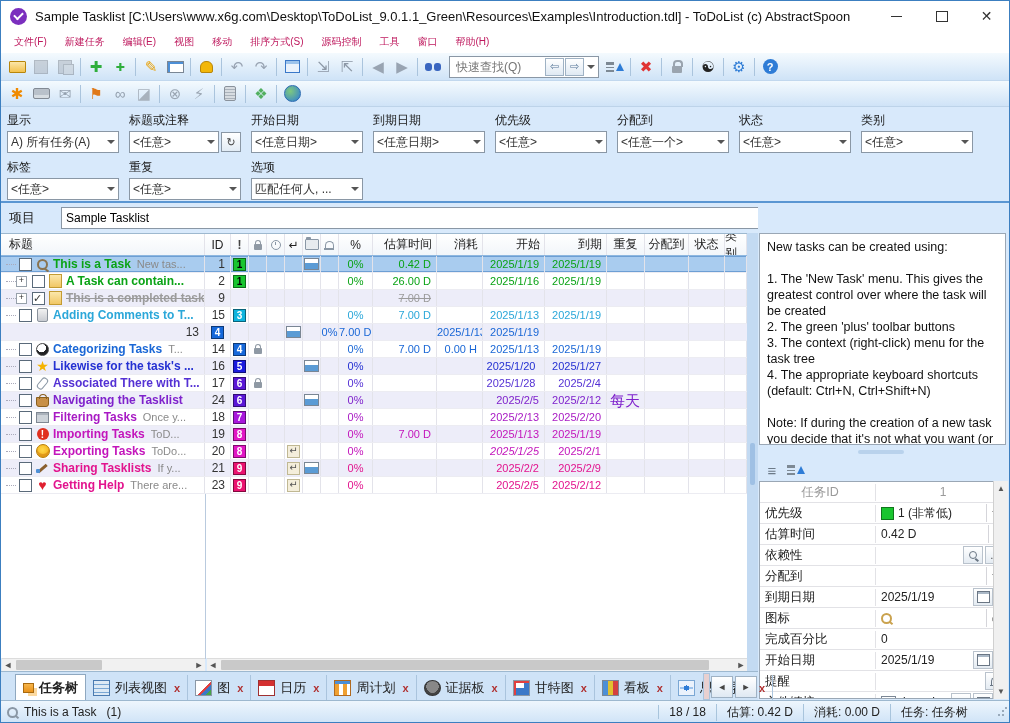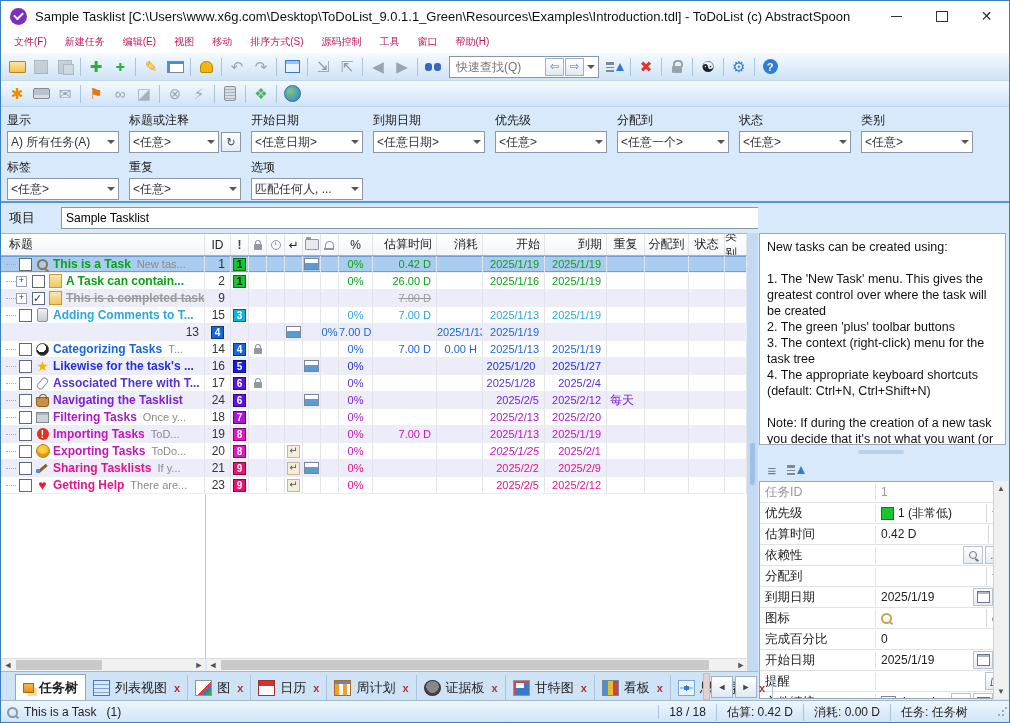--- a/index.html
+++ b/index.html
@@ -87,21 +87,21 @@
   .cb.checked::before{content:"✓";position:absolute;left:0px;top:-3px;font-size:11px;color:#333;}
   .ttl{font-weight:bold;font-size:12px;margin-left:3px;}
   .sub{color:#8a8a8a;font-size:11px;margin-left:6px;}
   .trow.done .ttl{text-decoration:line-through;}
   .trow.done .c-est{text-decoration:line-through;}
   .c-id{text-align:right;padding-right:5px;color:#333;}
   .c-ic{display:flex;align-items:center;justify-content:center;}
   .prio{width:13px;height:13px;font-size:10px;font-weight:bold;display:flex;align-items:center;justify-content:center;border:1px solid rgba(0,0,0,.45);box-sizing:border-box;}
   .c-pct{text-align:center;font-size:11px;}
   .c-est,.c-spent,.c-date{text-align:right;padding-right:5px;font-size:11px;}
-  .c-recur{padding-left:3px;font-size:12px;}
+  .c-recur{padding-left:3px;font-size:15px;}
   
   .milock{width:8px;height:6px;background:#8f99a4;border-radius:1px;position:relative;margin-top:4px;display:block;}
   .milock::before{content:"";position:absolute;left:1px;top:-4px;width:4px;height:4px;border:1.5px solid #8f99a4;border-bottom:none;border-radius:3px 3px 0 0;}
   .miclock{width:10px;height:10px;border:1.5px solid #8a97a5;border-radius:50%;position:relative;display:block;box-sizing:border-box;}
   .miclock::before{content:"";position:absolute;left:3px;top:1px;width:1.5px;height:3px;background:#8a97a5;}
   .mibell{width:9px;height:8px;border:1.5px solid #8a97a5;border-bottom:none;border-radius:5px 5px 0 0;position:relative;display:block;box-sizing:border-box;}
   .mibell::after{content:"";position:absolute;left:-2px;bottom:-1px;width:10px;height:1.5px;background:#8a97a5;}
   .mifolder{width:12px;height:9px;background:#e7ebef;border:1px solid #8a97a5;border-radius:1px;position:relative;display:block;}
   .mifolder::before{content:"";position:absolute;left:0;top:-3px;width:5px;height:2px;background:#8a97a5;border-radius:1px 1px 0 0;}
   .fico{width:13px;height:10px;border:1px solid #7a8694;background:linear-gradient(#ffffff 40%,#5b9bd5 40%);display:block;}
@@ -134,21 +134,21 @@
   
   .rpanel{position:absolute;left:757px;top:202px;width:251px;height:497px;background:#d8e9fb;}
   .cmttext{position:absolute;left:1px;top:30px;width:247px;height:212px;background:#fff;border:1px solid #9aa7b5;font-size:12.5px;line-height:16px;padding:5px 7px;box-sizing:border-box;white-space:pre-wrap;overflow:hidden;color:#111;}
   .hsplitgrip{position:absolute;left:100px;top:247px;width:46px;height:4px;background:#b9d2ec;border-radius:2px;}
   .minibar{position:absolute;left:2px;top:256px;height:22px;display:flex;align-items:center;}
   .minibtn{width:24px;height:20px;display:flex;align-items:center;justify-content:center;font-size:15px;}
   .attrs{position:absolute;left:1px;top:278px;width:247px;height:218px;background:#fff;border:1px solid #9aa7b5;box-sizing:border-box;overflow:hidden;}
   .arow{display:flex;height:20px;border-bottom:1px solid #e2e2e6;align-items:center;}
   .alab{width:110px;padding-left:5px;border-right:1px solid #e2e2e6;font-size:12.5px;color:#222;flex:0 0 auto;overflow:hidden;white-space:nowrap;}
   .aval{flex:1;display:flex;align-items:center;padding-left:5px;font-size:12px;color:#222;overflow:hidden;white-space:nowrap;height:100%;box-sizing:border-box;}
-  .arow.ro .alab,.arow.ro .aval{color:#9a9a9a;}
+  .arow.ro .alab,.arow.ro .aval{color:#9a9a9a;text-align:center;}
   .swatch{width:11px;height:11px;border:1px solid rgba(0,0,0,.4);margin-right:4px;flex:0 0 auto;}
   .avtext{flex:1;overflow:hidden;}
   .actrl{flex:0 0 auto;display:flex;align-items:center;justify-content:center;height:18px;}
   .adrop{width:18px;border-left:1px solid #d5d5da;}
   .aspin{width:16px;font-size:9px;color:#444;border-left:1px solid #d5d5da;}
   .abtn{width:18px;height:16px;border:1px solid #b9c2cc;background:linear-gradient(#fff,#e4ebf2);display:flex;align-items:center;justify-content:center;font-size:10px;color:#444;margin-left:2px;flex:0 0 auto;}
   .vmag{width:7px;height:7px;border:2px solid #caa24e;border-radius:50%;position:relative;display:block;}
   .vmag::after{content:"";position:absolute;right:-3px;bottom:-2px;width:4px;height:2px;background:#caa24e;transform:rotate(40deg);}
   .gmag{width:6px;height:6px;border:1.5px solid #6a7684;border-radius:50%;position:relative;display:block;}
   .gmag::after{content:"";position:absolute;right:-3px;bottom:-2px;width:4px;height:1.5px;background:#6a7684;transform:rotate(40deg);}

